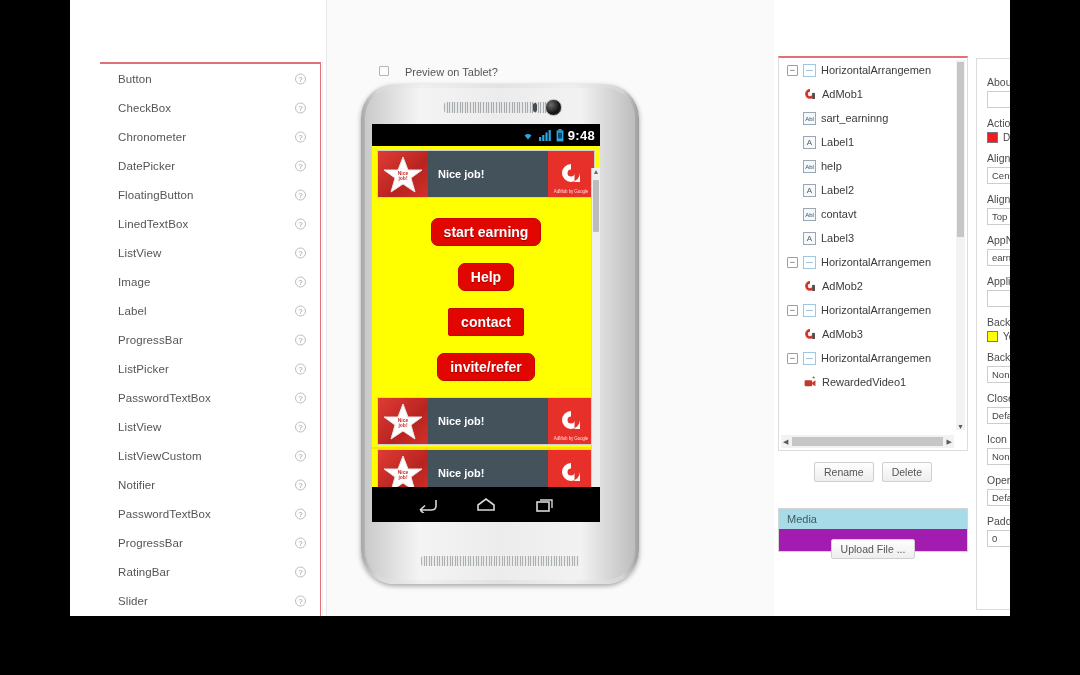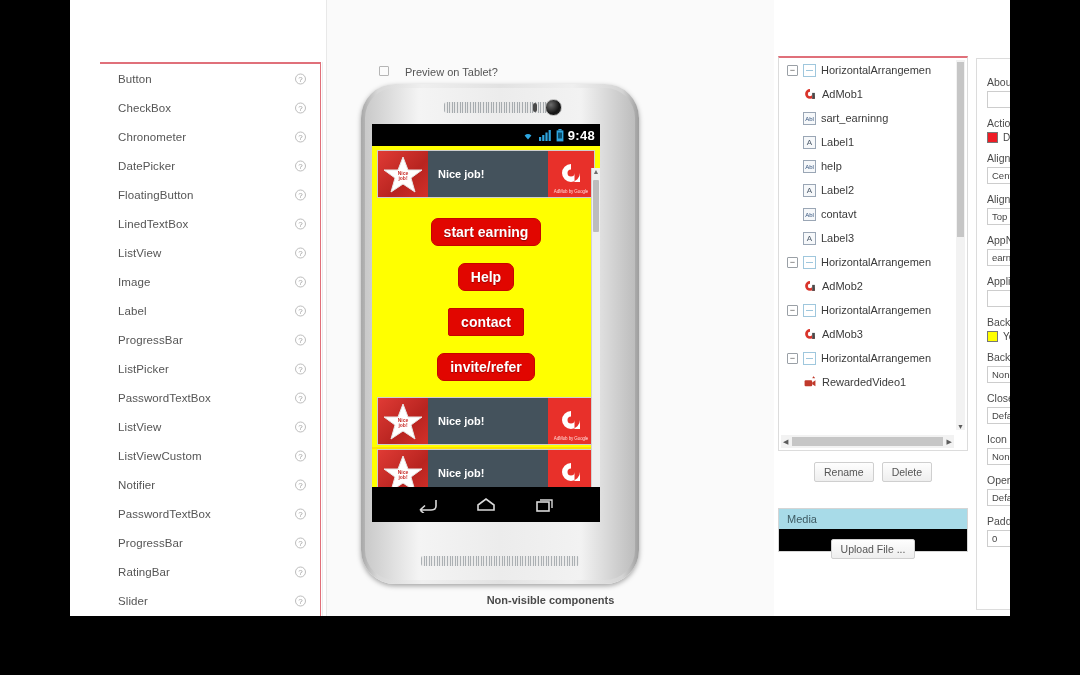--- a/index.html
+++ b/index.html
@@ -131,21 +131,21 @@
   #tree-hthumb { height:9px; background:#c6c6c6; flex:1; margin:0 11px; }
   #tree-hscroll .ha { position:absolute; font-size:7px; color:#5c5c5c; }
 
   #tree-btns { position:absolute; left:708px; top:462px; width:190px;
            display:flex; justify-content:center; gap:8px; }
   .gbtn { font-size:10.5px; color:#555; background:linear-gradient(#fefefe,#eeeeee);
           border:1px solid #cfcfcf; border-radius:2px; padding:3px 9px; }
 
   
   #media { position:absolute; left:708px; top:508px; width:190px; height:44px;
-           background:#000000; border:1px solid #d5d5d5;text-align:center; }
+           background:#a21caf; border:1px solid #d5d5d5;text-align:center; }
   #media-head { height:20px; background:#a8dbe8; font-size:11px; color:#3e5b63;
            display:flex; align-items:center; padding-left:8px; }
   #media-body { height:40px; display:flex; align-items:center; justify-content:center; }
 
   
   #props { position:absolute; left:906px; top:58px; width:60px; height:552px;
            background:#fff; border:1px solid #dcdcdc; padding:8px 0 0 10px; overflow:hidden; }
   .pr-label { font-size:10.5px; color:#4b4b4b; margin-top:9px; white-space:nowrap; }
   .pr-field { margin-top:3px; height:17px; width:52px; border:1px solid #cdcdcd;
            background:#fff; font-size:9.5px; color:#444; display:flex; align-items:center;
@@ -348,21 +348,20 @@
               <svg width="22" height="16" viewBox="0 0 22 16">
                 <rect x="3" y="5" width="12" height="9" fill="none" stroke="#d9d9d9" stroke-width="1.6"></rect>
                 <path d="M6 3 L18 3 L18 11" fill="none" stroke="#d9d9d9" stroke-width="1.4"></path>
               </svg>
             </div>
 
           </div>
         </div>
       </div>
 
-      <div id="nonvis">Non-visible components</div>
     </div>
 
     <div id="tree-panel">
       <div id="tree-list">
           <div class="tree-row">
             <span class="tw" style="width:4px;flex:0 0 4px"></span>
             <span class="toggle">−</span>
             <span class="ico-box"></span>
             <span>HorizontalArrangemen</span>
           </div>

